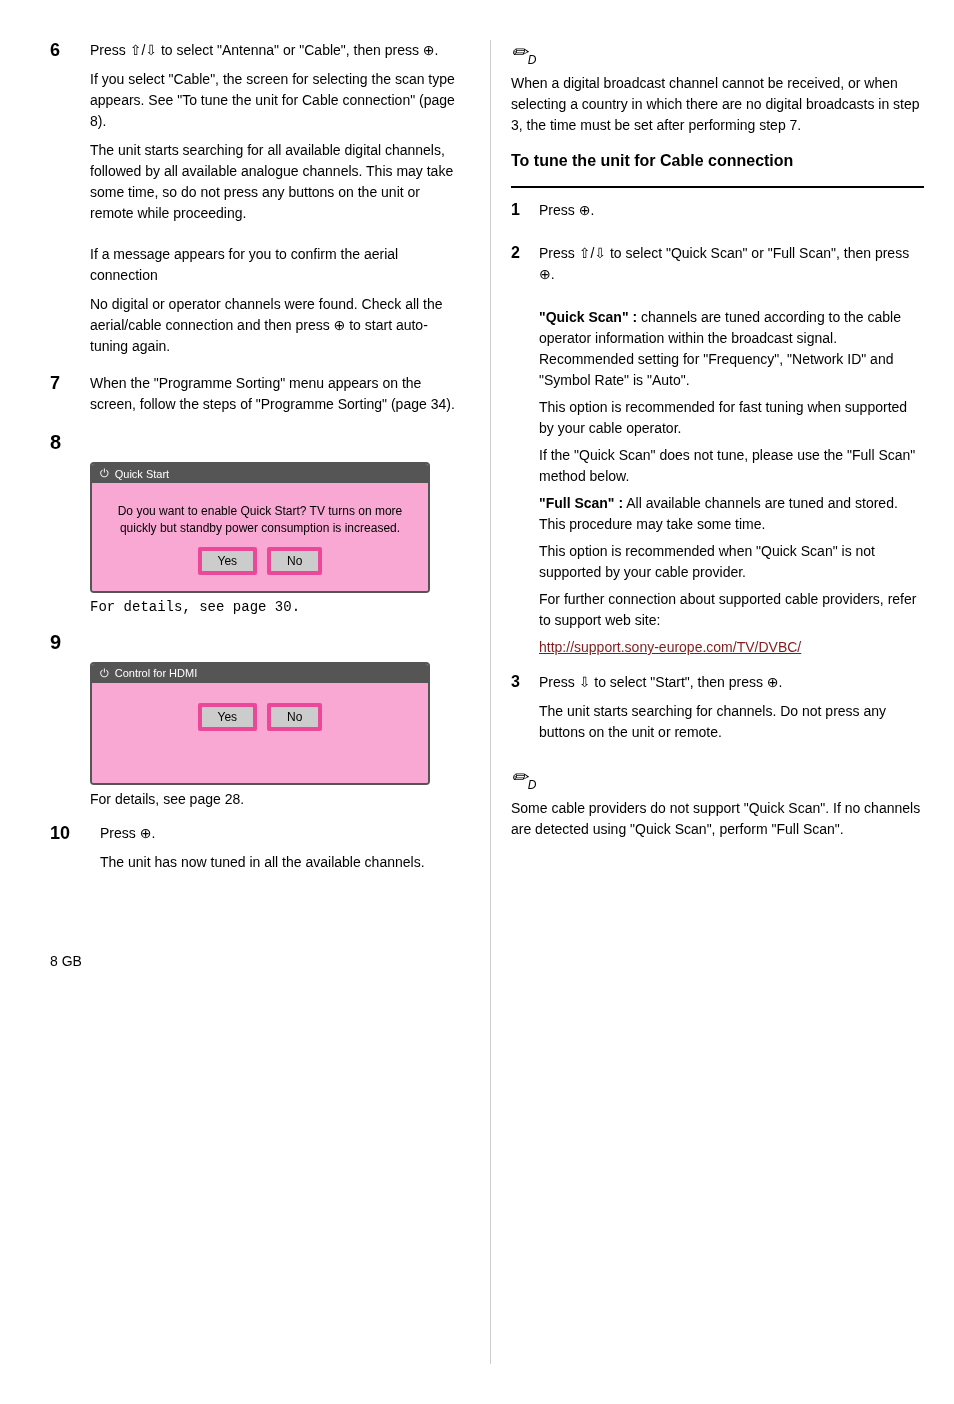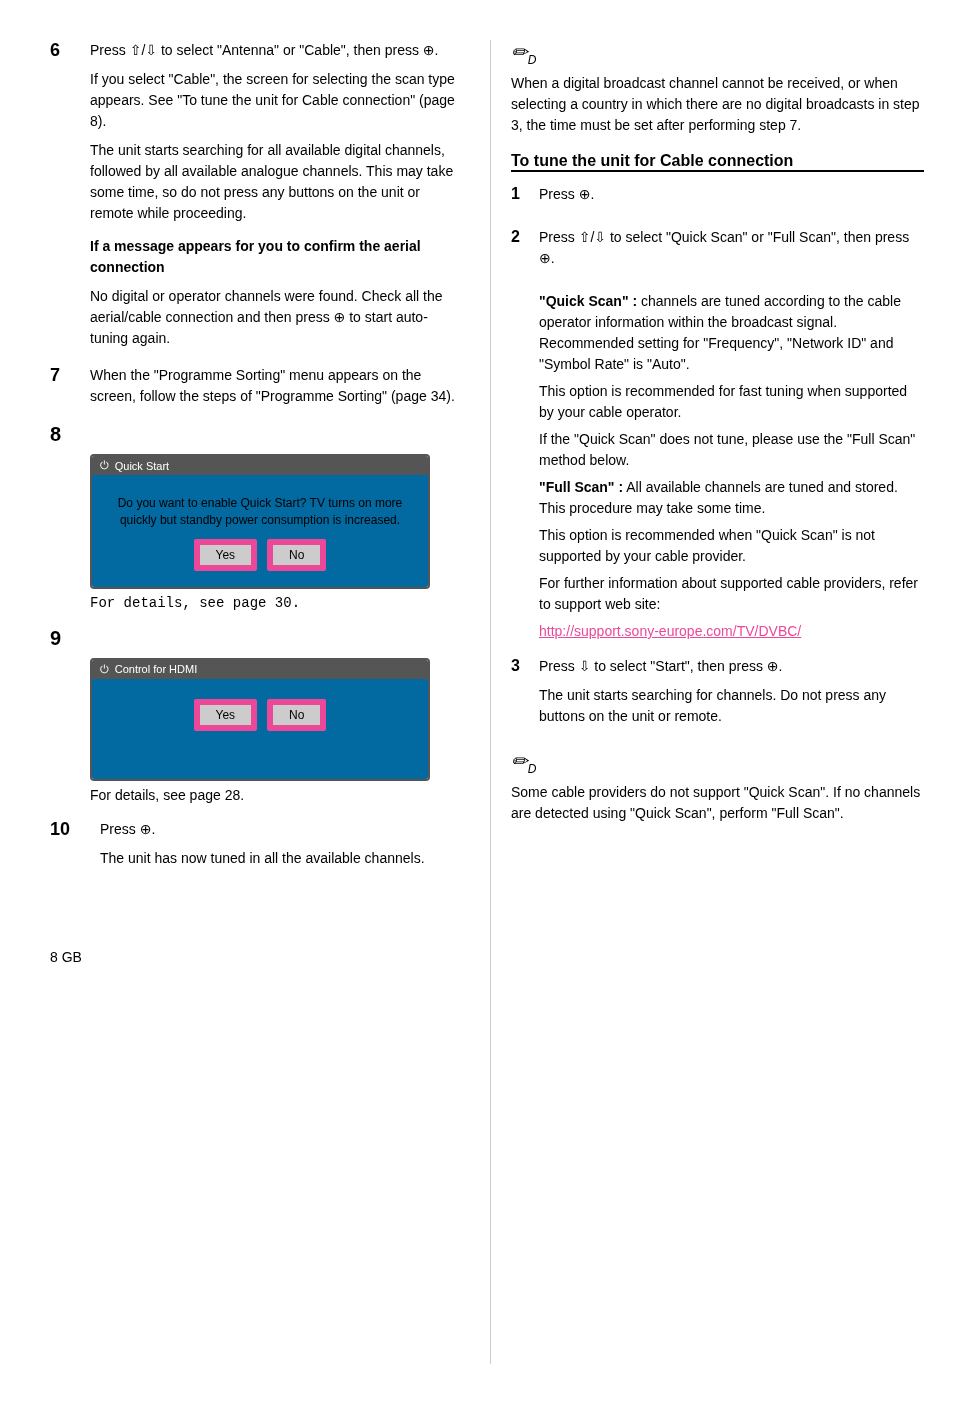--- a/index.html
+++ b/index.html
@@ -43,23 +43,23 @@
       flex: 1;
     }
     .step-content p {
       margin-bottom: 8px;
       line-height: 1.5;
     }
     .step-content p:last-child {
       margin-bottom: 0;
     }
     .bold-heading {
-      font-weight: bold;
+      font-weight: normal;
       margin-bottom: 4px;
-      margin-top: 12px;
+      margin-top: 20px;
     }
     .note-block {
       margin-bottom: 16px;
     }
     .note-block p {
       line-height: 1.5;
       margin-bottom: 6px;
     }
     .tv-screen {
       border: 2px solid #555;
@@ -78,51 +78,51 @@
       display: flex;
       align-items: center;
       gap: 6px;
     }
     .tv-title-bar .power-icon {
       font-size: 11px;
     }
     .tv-body {
       padding: 20px 10px 16px 10px;
       text-align: center;
-      background: #0369a1;
+      background: #f9a8d4;
       min-height: 100px;
     }
     .tv-body p {
       font-size: 12px;
       line-height: 1.4;
       margin-bottom: 10px;
     }
     .tv-buttons {
       display: flex;
       gap: 10px;
       justify-content: center;
     }
     .tv-btn {
-      border: 6px solid #ec4899;
+      border: 4px solid #ec4899;
       background: #ccc;
       padding: 3px 16px;
       font-size: 12px;
       border-radius: 2px;
       cursor: pointer;
     }
     .step-num-large {
       font-size: 20px;
       font-weight: bold;
       min-width: 40px;
     }
     .right-section-title {
       font-weight: bold;
       font-size: 16px;
       border-bottom: 2px solid #000;
-      padding-bottom: 0;
+      padding-bottom: 16px;
       margin-bottom: 12px;
     }
     .right-step-block {
       display: flex;
       margin-bottom: 14px;
       align-items: flex-start;
     }
     .right-step-num {
       font-size: 16px;
       font-weight: bold;
@@ -133,21 +133,21 @@
       flex: 1;
     }
     .right-step-content p {
       margin-bottom: 8px;
       line-height: 1.5;
     }
     .bold-inline {
       font-weight: bold;
     }
     .link-text {
-      color: #ec4899;
+      color: #7f1d1d;
       text-decoration: underline;
     }
     .indent-block {
       margin-left: 28px;
       margin-bottom: 14px;
     }
     .indent-block p {
       line-height: 1.5;
       margin-bottom: 6px;
     }
@@ -261,21 +261,21 @@
         <span class="bold-inline">"Quick Scan" :</span>
         <span>channels are tuned according to the cable operator information within the broadcast signal. Recommended setting for "Frequency", "Network ID" and "Symbol Rate" is "Auto".</span>
       </p>
       <p>This option is recommended for fast tuning when supported by your cable operator.</p>
       <p>If the "Quick Scan" does not tune, please use the "Full Scan" method below.</p>
       <p>
         <span class="bold-inline">"Full Scan" :</span>
         <span>All available channels are tuned and stored. This procedure may take some time.</span>
       </p>
       <p>This option is recommended when "Quick Scan" is not supported by your cable provider.</p>
-      <p>For further information about supported cable providers, refer to support web site:</p>
+      <p>For further connection about supported cable providers, refer to support web site:</p>
       <p><span class="link-text">http://support.sony-europe.com/TV/DVBC/</span></p>
     </div>
 
     <div class="right-step-block">
       <div class="right-step-num">3</div>
       <div class="right-step-content">
         <p>Press ⇩ to select "Start", then press ⊕.</p>
         <p>The unit starts searching for channels. Do not press any buttons on the unit or remote.</p>
       </div>
     </div>

